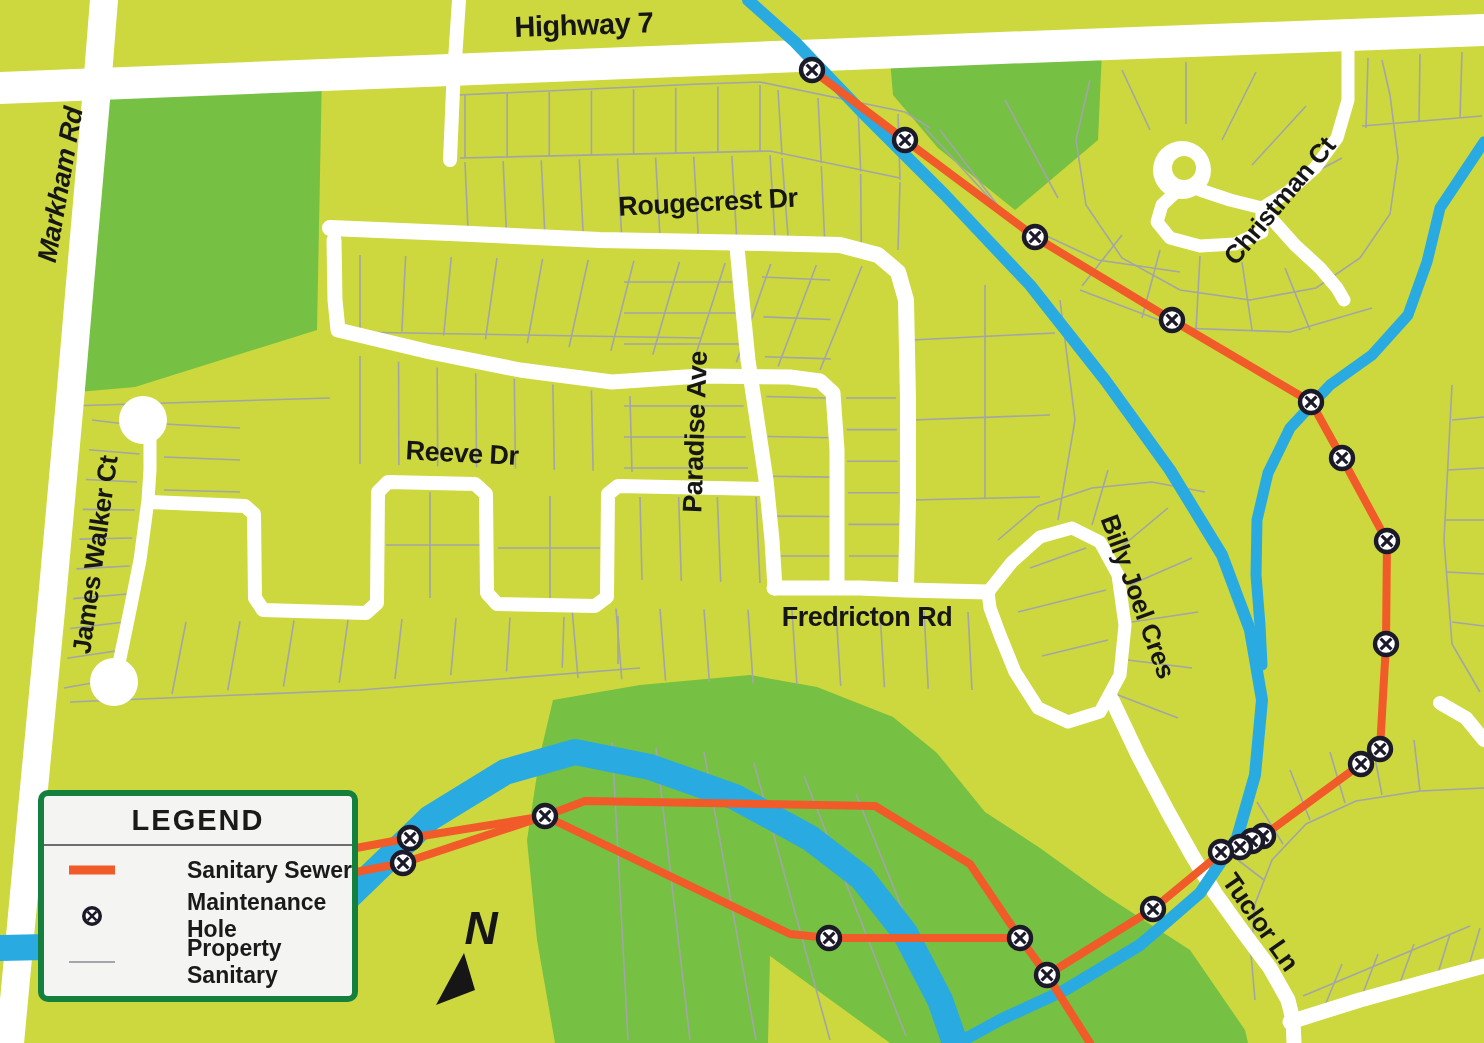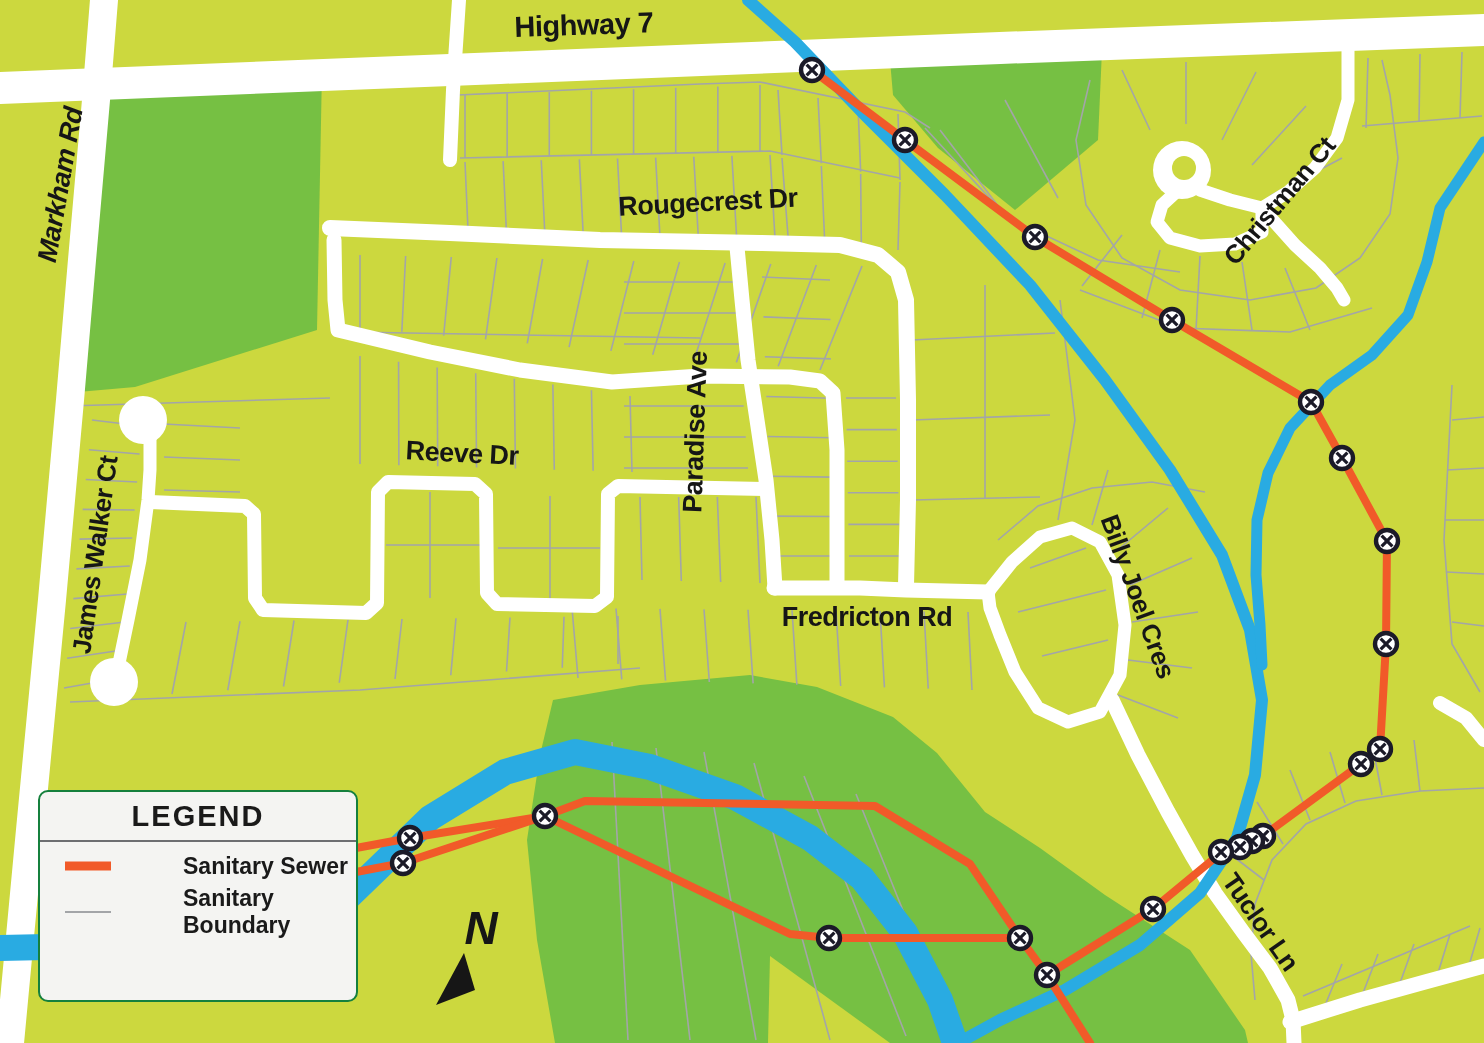--- a/index.html
+++ b/index.html
@@ -1,21 +1,21 @@
 <!DOCTYPE html>
 <html><head>
 <meta charset="utf-8">
 <style>
   html,body{margin:0;padding:0;background:#ccd83e;}
   body{width:1484px;height:1043px;overflow:hidden;position:relative;
        font-family:"Liberation Sans",sans-serif;}
   #map-wrap{position:absolute;inset:0;}
   svg text{font-family:"Liberation Sans",sans-serif;font-weight:700;fill:#161616;}
   .legend{position:absolute;left:38px;top:790px;width:320px;height:212px;
-          background:#f4f4f2;border:2px solid #15803d;border-radius:10px;
+          background:#f4f4f2;border:6px solid #15803d;border-radius:10px;
           box-sizing:border-box;z-index:5;}
   .legend-title{height:48px;display:flex;align-items:center;justify-content:center;
           font-size:29px;font-weight:700;letter-spacing:2px;color:#1a1a1a;}
   .legend-divider{height:0;border-top:2px solid #6d6e71;margin:0;}
   .legend-row{display:flex;align-items:center;height:44px;margin-top:2px;}
   .legend-swatch{width:96px;display:flex;align-items:center;justify-content:center;flex:0 0 96px;}
   .legend-label{font-size:23px;font-weight:700;color:#1a1a1a;margin-left:47px;}
 </style>
 </head>
 <body>
@@ -351,19 +351,29 @@
   <div class="legend-row">
     <span class="legend-swatch">
       <svg width="50" height="12">
           <line x1="2" y1="6" x2="48" y2="6" stroke="#f15a29" stroke-width="9"></line>
         </svg>
     </span>
     <span class="legend-label">Sanitary Sewer</span>
   </div>
   <div class="legend-row">
     <span class="legend-swatch">
+      <svg width="26" height="26">
+        <circle cx="13" cy="13" r="8.2" fill="#ffffff" stroke="#1b1a28" stroke-width="3.6"></circle>
+        <line x1="8.6" y1="8.6" x2="17.4" y2="17.4" stroke="#1b1a28" stroke-width="2.6"></line>
+        <line x1="17.4" y1="8.6" x2="8.6" y2="17.4" stroke="#1b1a28" stroke-width="2.6"></line>
+      </svg>
+    </span>
+    <span class="legend-label">Maintenance Hole</span>
+  </div>
+  <div class="legend-row">
+    <span class="legend-swatch">
       <svg width="50" height="8">
           <line x1="2" y1="4" x2="48" y2="4" stroke="#a3a5a8" stroke-width="2"></line>
         </svg>
     </span>
-    <span class="legend-label">Sanitary Boundary</span>
+    <span class="legend-label">Property Sanitary</span>
   </div>
 </div>
 
 </body></html>

